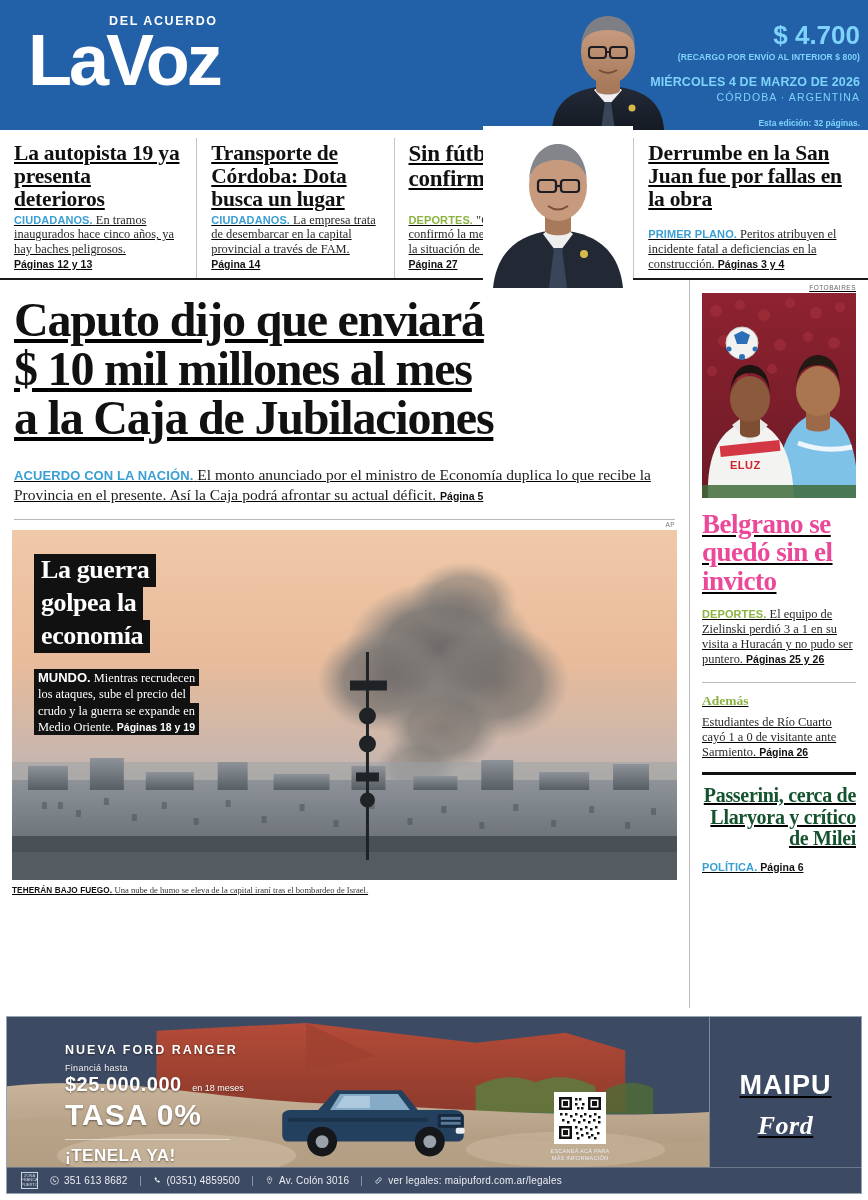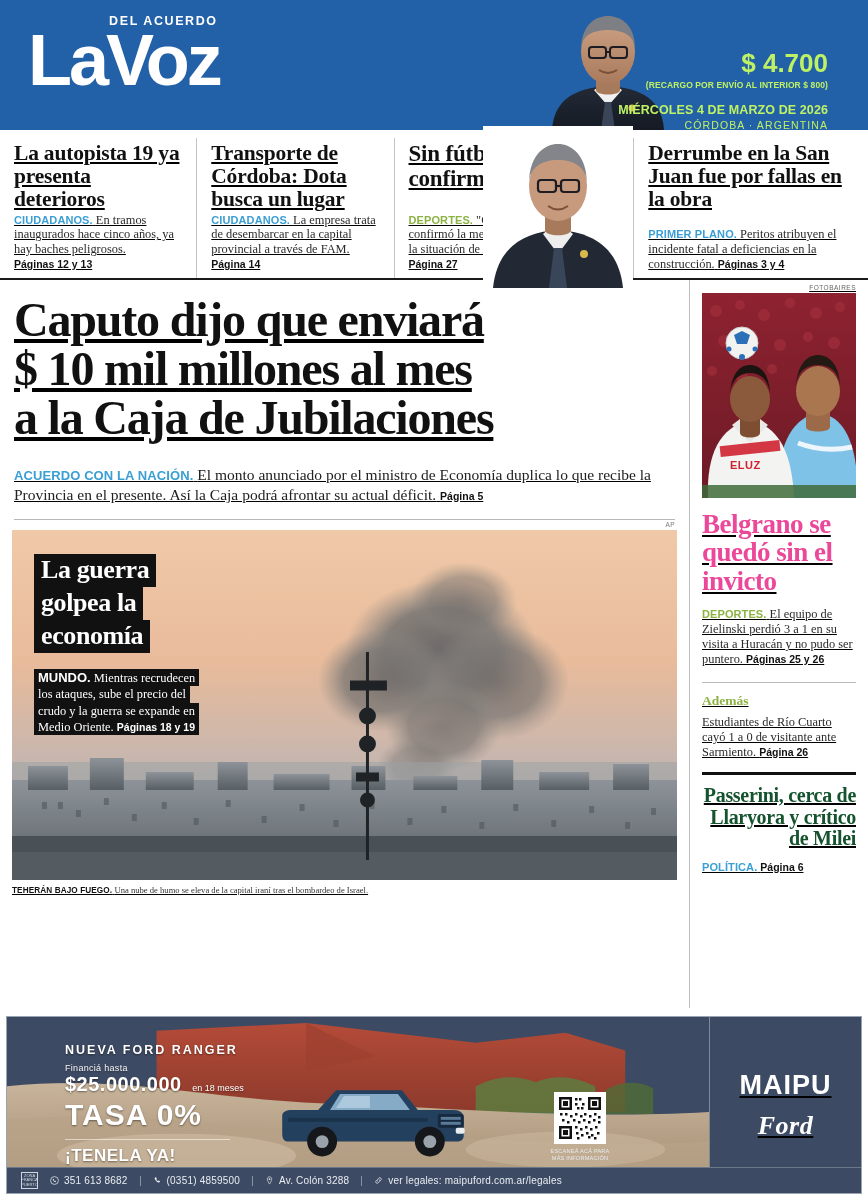--- a/index.html
+++ b/index.html
@@ -40,25 +40,24 @@
     position:absolute;
     right:2px; top:-16px;
     font-family:"Liberation Sans", sans-serif;
     font-weight:bold;
     font-size:12.5px;
     letter-spacing:1.6px;
     color:#ffffff;
   }
   .masthead-right {
     position:absolute;
-    right:40px; top:22px;
+    right:8px; top:22px;
     text-align:right;
-    color:#bef264;
-    font-family:"Liberation Sans", sans-serif;
-    margin-top:28px;
+    color:#7dd3fc;
+    font-family:"Liberation Sans", sans-serif;
   }
   .price {
     font-size:26px; font-weight:bold; letter-spacing:0px; line-height:1.05;
   }
   .price-note {
     font-size:8.5px; font-weight:bold; margin-top:3px; letter-spacing:0.1px;
   }
   .issue-date {
     font-size:12.5px; font-weight:bold; margin-top:13px; letter-spacing:0.1px;
   }
@@ -873,21 +872,21 @@
           </svg>
           <span>(0351) 4859500</span>
         </span>
         <span class="sep"></span>
 
         <span class="item">
           <svg class="mini-ico" viewBox="0 0 16 16" aria-hidden="true">
             <path d="M8 1.4c2.2 0 4 1.8 4 4 0 2.9-4 9-4 9s-4-6.1-4-9c0-2.2 1.8-4 4-4z" fill="none" stroke="#e9edf2" stroke-width="1.2"></path>
             <circle cx="8" cy="5.4" r="1.6" fill="#e9edf2"></circle>
           </svg>
-          <span>Av. Colón 3288</span>
+          <span>Av. Colón 3016</span>
         </span>
         <span class="sep"></span>
 
         <span class="item">
           <svg class="mini-ico" viewBox="0 0 16 16" aria-hidden="true">
             <path d="M6.5 9.5a2.6 2.6 0 0 1 0-3.7l2-2a2.6 2.6 0 1 1 3.7 3.7l-1 1" fill="none" stroke="#e9edf2" stroke-width="1.3" stroke-linecap="round"></path>
             <path d="M9.5 6.5a2.6 2.6 0 0 1 0 3.7l-2 2a2.6 2.6 0 1 1-3.7-3.7l1-1" fill="none" stroke="#e9edf2" stroke-width="1.3" stroke-linecap="round"></path>
           </svg>
           <span>ver legales: maipuford.com.ar/legales</span>
         </span>

